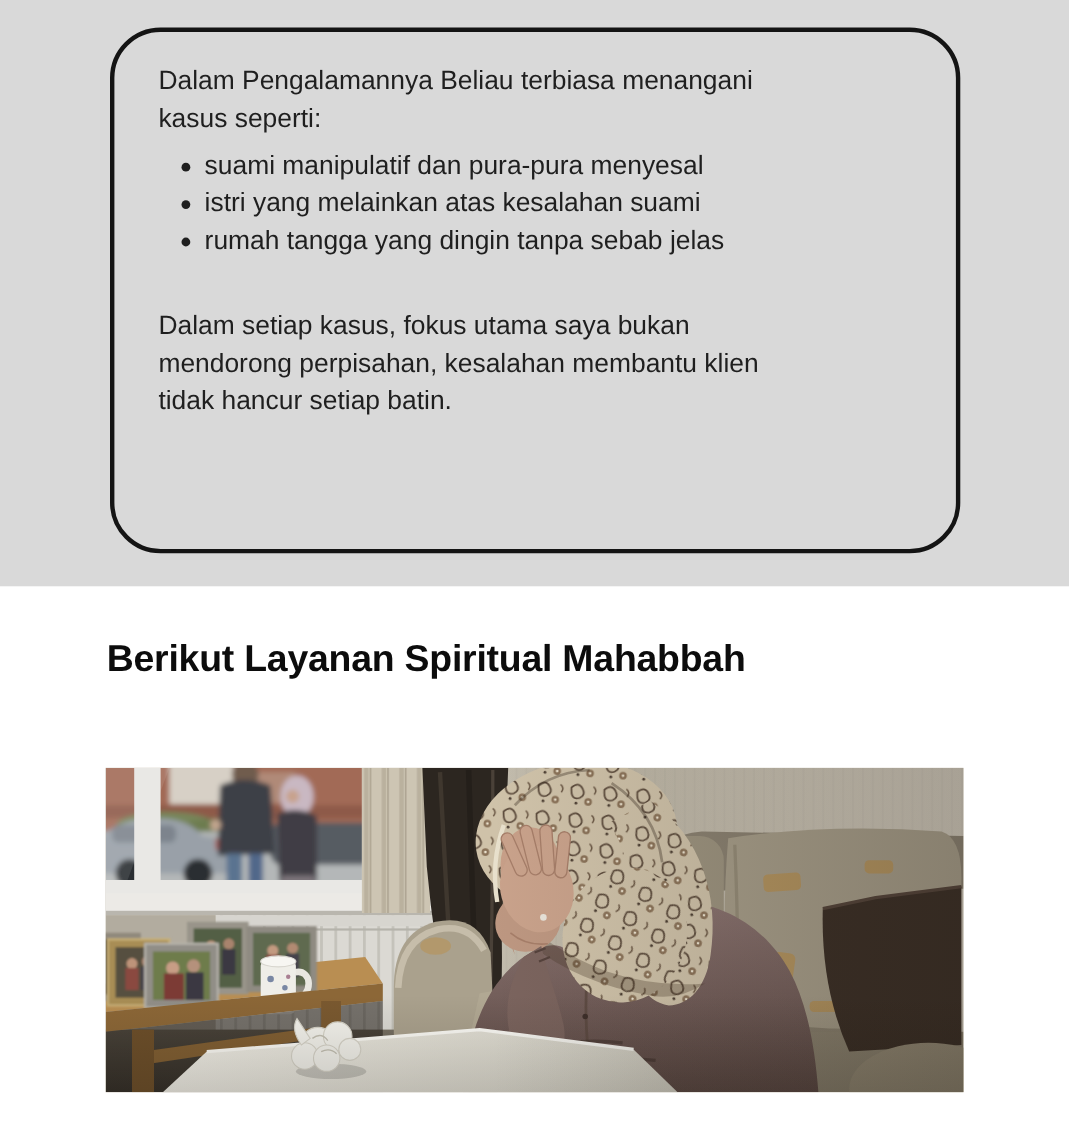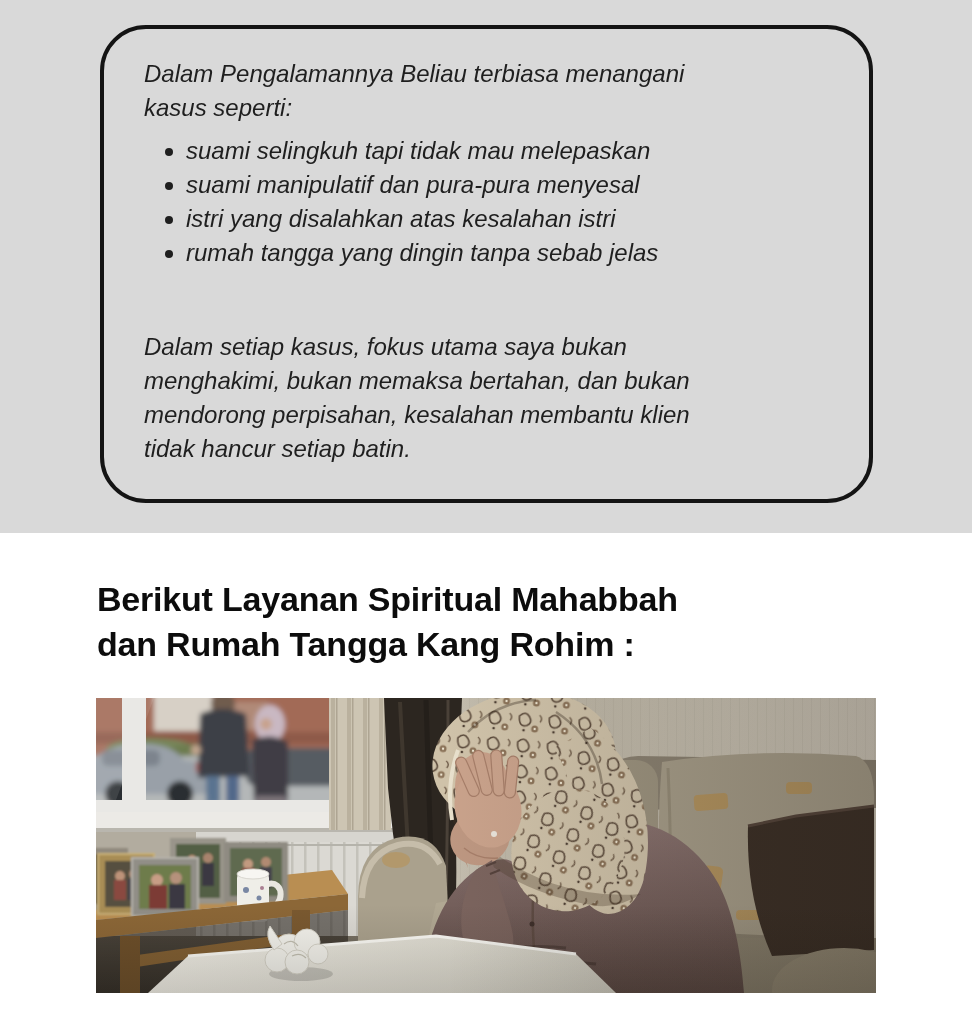--- a/index.html
+++ b/index.html
@@ -1,62 +1,59 @@
 <!DOCTYPE html>
 <html><head>
 <meta charset="utf-8">
 <style>
   html,body{margin:0;padding:0;background:#ffffff;}
   .canvas{position:relative;width:972px;height:1024px;background:#ffffff;overflow:hidden;
           font-family:"Liberation Sans", sans-serif;}
   .top-band{position:absolute;left:0;top:0;width:972px;height:533px;background:#d9d9d9;}
   .info-card{position:absolute;left:100px;top:25px;width:773px;height:478px;box-sizing:border-box;
-             border:4px solid #141414;border-radius:46px;padding:28px 34px 0 40px;font-style:italic;}
+             border:4px solid #141414;border-radius:46px;padding:28px 34px 0 40px;}
   .card-line{display:block;font-size:24px;line-height:34px;color:#1f1f1f;}
   .case-list{margin:9px 0 0 0;padding:0;list-style:none;}
   .case-list li{position:relative;padding-left:42px;font-size:24px;line-height:34px;color:#1f1f1f;}
   .case-list li::before{content:"";position:absolute;left:21px;top:14px;width:8px;height:8px;
              border-radius:50%;background:#1f1f1f;}
-  .card-summary{margin-top:60px;}
+  .card-summary{margin-top:44px;}
   .heading{position:absolute;left:97px;top:577px;margin:0;font-weight:700;color:#0c0c0c;
            font-size:34px;line-height:45px;letter-spacing:-0.2px;}
-  .heading span{display:block;}
+  .heading span{display:block;text-align:right;}
   .photo-wrap{position:absolute;left:96px;top:698px;width:780px;height:295px;overflow:hidden;
               background:#c9c3b6;}
   .photo-wrap svg{display:block;}
 </style>
 </head>
 <body>
 
 <div class="canvas">
 
   <div class="top-band">
     <div class="info-card">
       <div>
         <span class="card-line">Dalam Pengalamannya Beliau terbiasa menangani</span>
         <span class="card-line">kasus seperti:</span>
       </div>
       <ul class="case-list">
-        <li>suami selingkuh tapi tidak mau melepaskan</li>
         <li>suami manipulatif dan pura-pura menyesal</li>
-        <li>istri yang disalahkan atas kesalahan istri</li>
+        <li>istri yang melainkan atas kesalahan suami</li>
         <li>rumah tangga yang dingin tanpa sebab jelas</li>
       </ul>
       <div class="card-summary">
         <span class="card-line">Dalam setiap kasus, fokus utama saya bukan</span>
-        <span class="card-line">menghakimi, bukan memaksa bertahan, dan bukan</span>
         <span class="card-line">mendorong perpisahan, kesalahan membantu klien</span>
         <span class="card-line">tidak hancur setiap batin.</span>
       </div>
     </div>
   </div>
 
   <h2 class="heading">
     <span>Berikut Layanan Spiritual Mahabbah</span>
-    <span>dan Rumah Tangga Kang Rohim :</span>
   </h2>
 
   <div class="photo-wrap" title="Woman in a patterned hijab and mauve dress sitting on a worn beige sofa crying into her hands; living room with window onto a street, white radiator, wooden side table with framed family photos and a mug, dark brown curtain, brown cushion and a white coffee table with a crumpled tissue">
     <svg width="780" height="295" viewBox="0 0 780 295" xmlns="http://www.w3.org/2000/svg">
       <defs>
         <clipPath id="photoClip">
             <rect x="0" y="0" width="780" height="295"></rect>
           </clipPath>
         <clipPath id="glassClip">
             <rect x="0" y="0" width="233" height="102"></rect>

